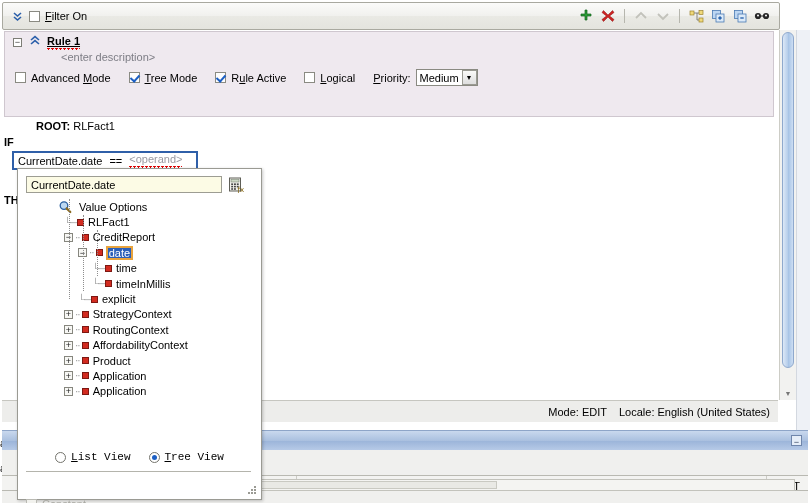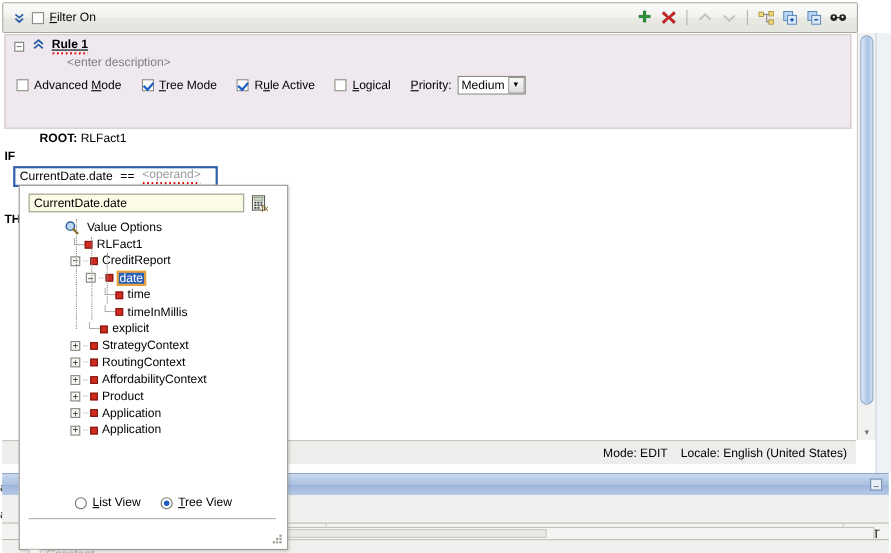--- a/index.html
+++ b/index.html
@@ -123,21 +123,21 @@
   .dash{color:#999;font-size:10px;letter-spacing:-1px;}
   .tlabel{margin-left:4px;}
   .tlabel.sel{background:#2b5fb8;color:#fff;outline:2px solid #e8a33d;outline-offset:-1px;padding:0 2px;}
   .vline{position:absolute;border-left:1px dotted #8d8d8d;}
 
   #search-icon{width:14px;height:14px;margin-right:3px;display:inline-block;}
 
   #viewmodes{position:absolute;left:0;top:282px;width:243px;display:flex;justify-content:center;gap:18px;align-items:center;}
   .radio{width:11px;height:11px;border:1px solid #74746d;border-radius:50%;background:#fff;display:inline-block;position:relative;box-sizing:border-box;}
   .radio.on:after{content:"";position:absolute;left:2px;top:2px;width:5px;height:5px;border-radius:50%;background:#1c5fc4;}
-  .radio-item{display:flex;align-items:center;gap:5px;cursor:pointer;}
+  .radio-item{display:flex;align-items:center;gap:5px;cursor:pointer;font-family:Liberation Mono, monospace;}
 
   #picker-divider{position:absolute;left:8px;top:302px;width:225px;height:1px;background:#b4b4ac;}
   #constant-row{position:absolute;left:8px;top:309px;display:flex;align-items:center;gap:5px;color:#a8a8a2;margin-top:20px;}
   #grip{position:absolute;right:4px;bottom:4px;width:10px;height:10px;}
   #grip i{position:absolute;width:2px;height:2px;background:#9b9b94;}
 
   
   #status-strip{
     left:2px;top:400px;width:776px;height:22px;background:#ededeb;
     border-top:1px solid #c6c6c0;

